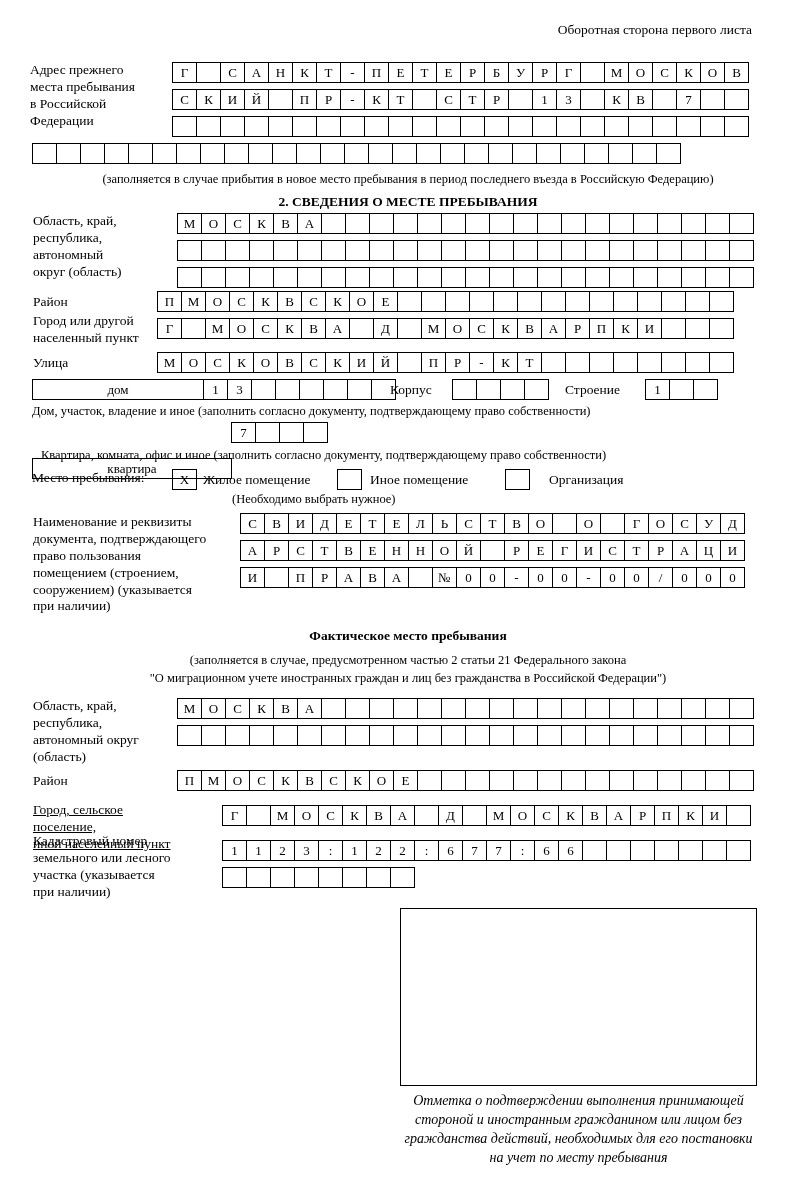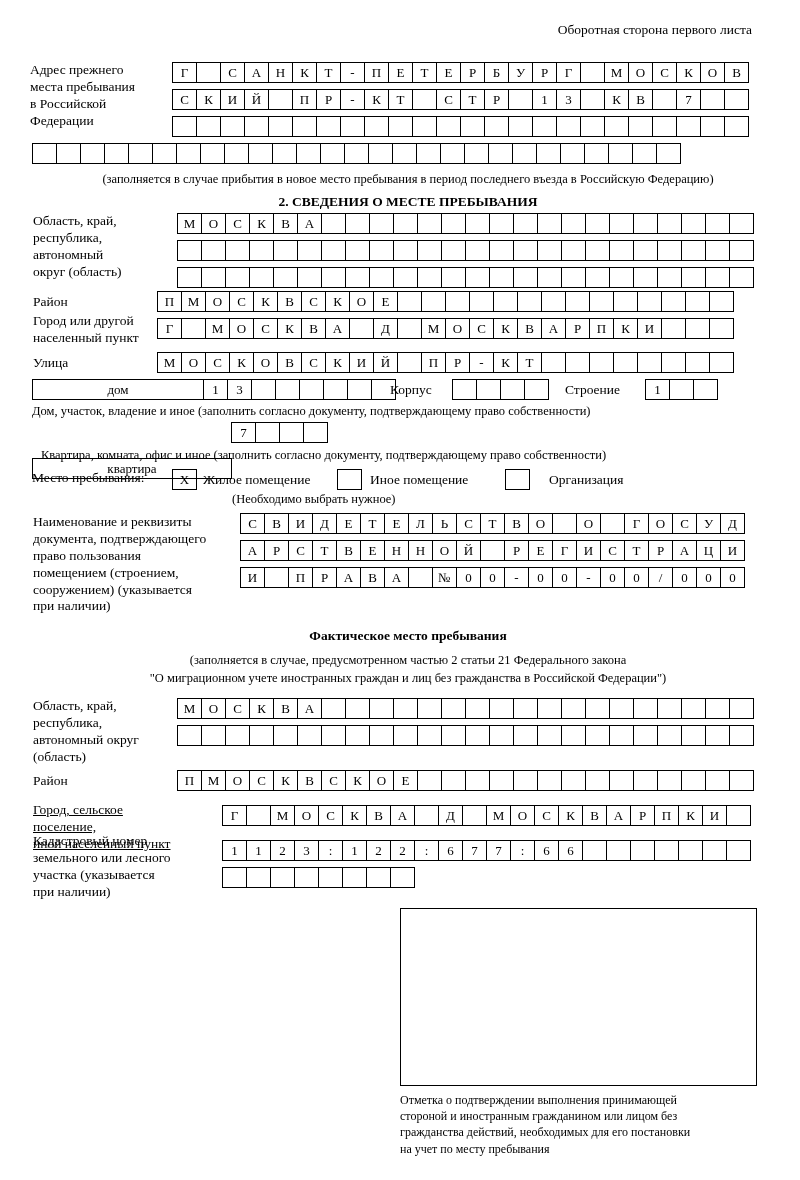--- a/index.html
+++ b/index.html
@@ -71,23 +71,24 @@
     line-height: 19px;
     text-align: center;
   }
   .stamp-box {
     position: absolute;
     border: 1px solid #000;
     box-sizing: border-box;
   }
   .note-center {
     position: absolute;
-    text-align: left;
-    font-size: 12px;
+    text-align: center;
+    font-size: 14px;
     line-height: 1.35;
+    font-style: italic;
   }
 </style>
 </head>
 <body>
 
 <div class="page">
 
   <div class="header-right">Оборотная сторона первого листа</div>
 
   <div class="row" style="left:30px; top:62px; align-items:center;">

